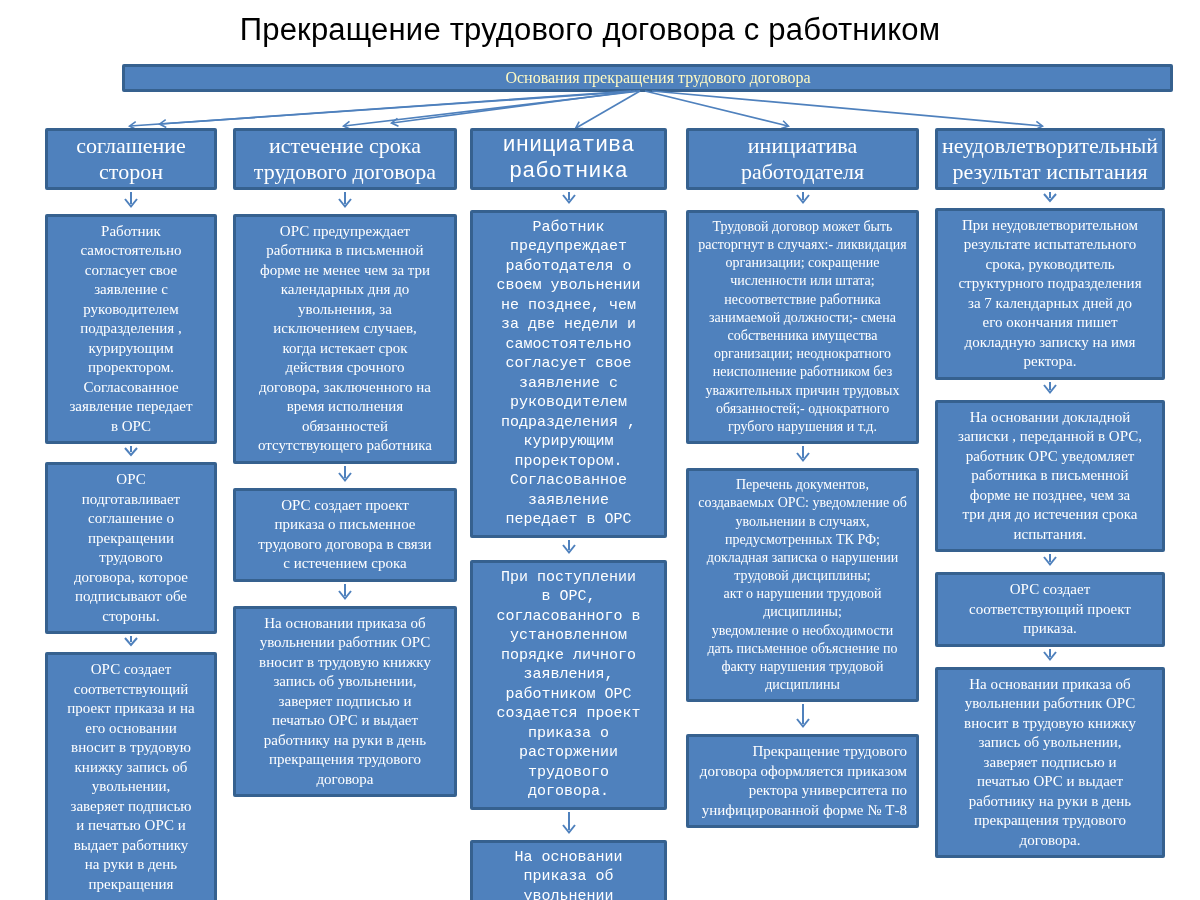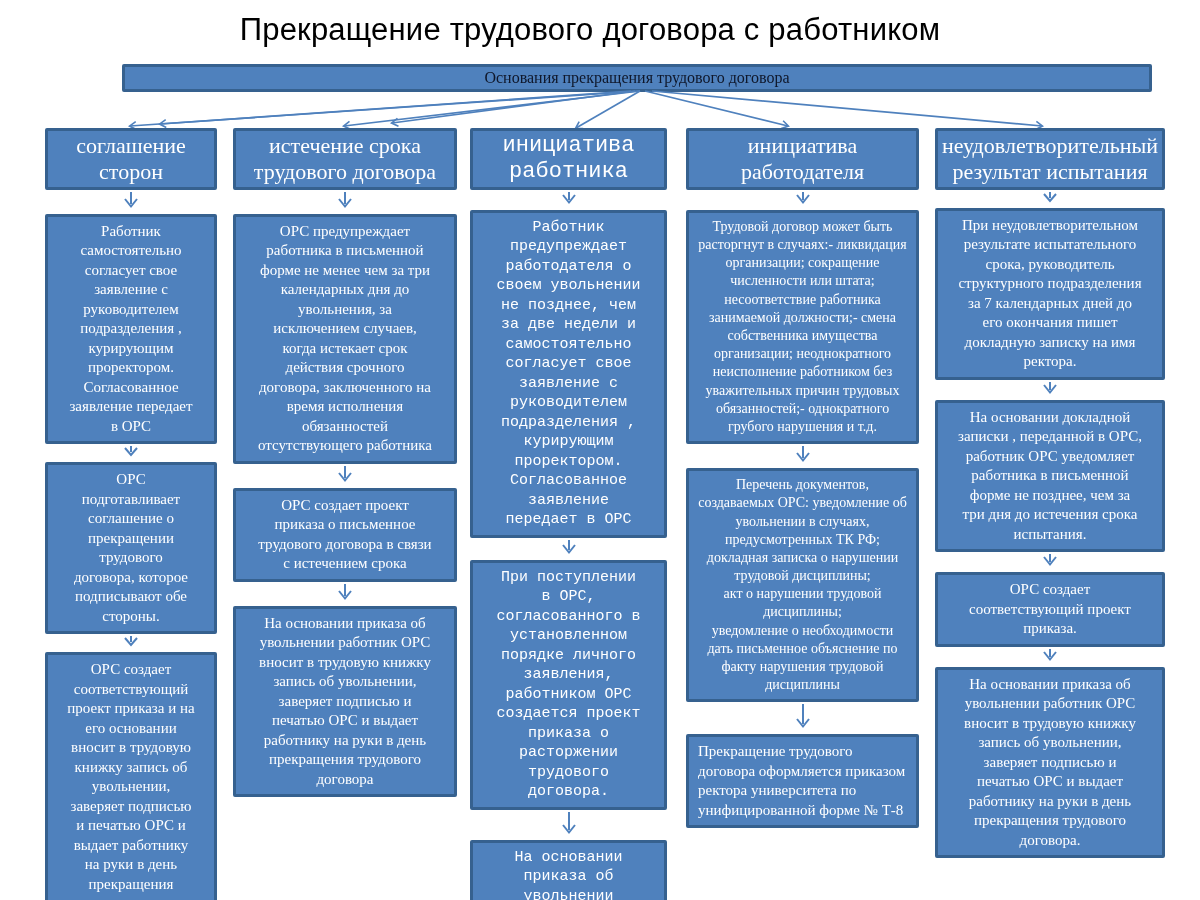--- a/index.html
+++ b/index.html
@@ -8,21 +8,21 @@
     background:#ffffff; font-family:"Liberation Serif", serif;
   }
   .page-title {
     position:absolute; top:12px; left:0; width:1180px; margin:0;
     text-align:center; font-family:"Liberation Sans", sans-serif;
     font-weight:500; font-size:31px; color:#000000; letter-spacing:0.2px;
   }
   .banner {
     position:absolute; top:64px; left:122px; width:1024px; height:22px;
     background:#4f81bd; border:3px solid #36618f; border-radius:2px;
-    color:#0f172a; font-size:16px; display:flex; align-items:center; justify-content:center;
+    color:#fef9c3; font-size:16px; display:flex; align-items:center; justify-content:center;padding-left:21px;
   }
   .fan { position:absolute; top:90px; left:0; }
   .col { position:absolute; top:128px; display:flex; flex-direction:column; align-items:center; }
   .col1 { left:45px;  width:172px; }
   .col2 { left:233px; width:224px; }
   .col3 { left:470px; width:197px;font-family:Liberation Mono, monospace; }
   .col4 { left:686px; width:233px; }
   .col5 { left:935px; width:230px; }
   .hdr {
     box-sizing:border-box; width:100%; min-height:48px;
@@ -30,21 +30,21 @@
     color:#ffffff; font-size:22px; line-height:1.18; text-align:center;
     display:flex; align-items:center; justify-content:center; padding:2px 6px;
   }
   .box {
     box-sizing:border-box; width:100%;
     background:#4f81bd; border:3px solid #36618f; border-radius:2px;
     color:#ffffff; font-size:15px; line-height:1.3; text-align:center;
     padding:5px 19px; white-space:pre-line;
   }
   .col4 .box { font-size:14px; text-align:center; padding:5px 9px; }
-  .col4 .box.center { font-size:15px; text-align:left; }
+  .col4 .box.center { font-size:15px; text-align:right; }
   .varr { margin:2px 0; flex:0 0 auto; }
 </style>
 </head>
 <body>
 
 <div class="canvas">
 
   <h1 class="page-title">Прекращение трудового договора с работником</h1>
 
   <div class="banner">Основания прекращения трудового договора</div>

